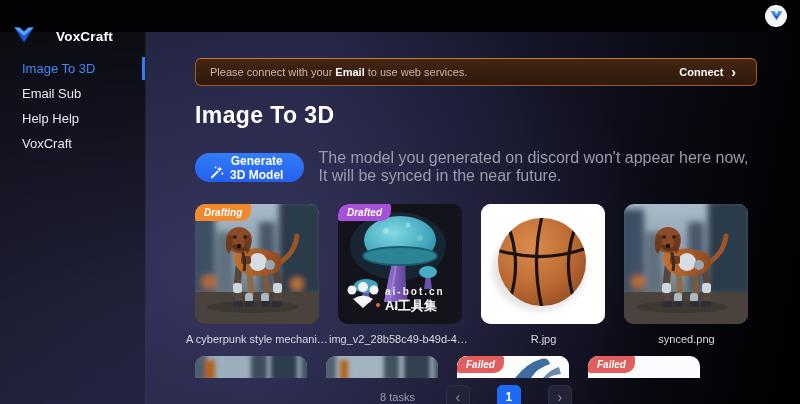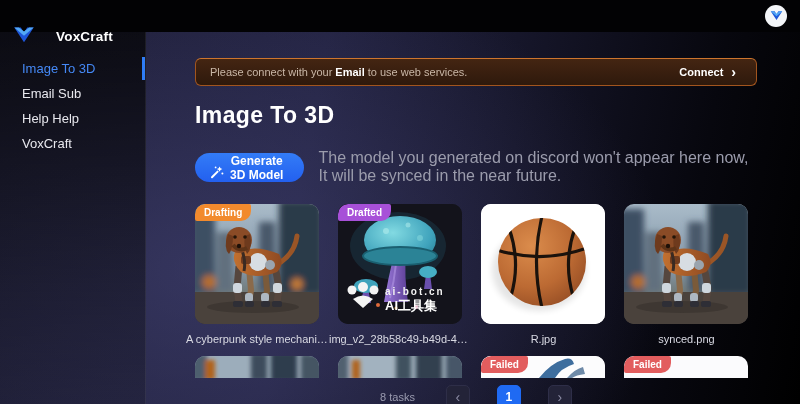--- a/index.html
+++ b/index.html
@@ -52,29 +52,29 @@
                 color:#fff;font-size:12px;font-weight:bold;}
   .note{font-size:16px;color:#9b9cac;}
 
   
   .cards{display:flex;gap:19px;margin-top:19px;}
   .card{width:124px;cursor:pointer;}
   .thumb{position:relative;width:124px;height:120px;border-radius:10px;overflow:hidden;background:#1a1a22;}
   .thumb svg{display:block;}
   .thumb.white-bg{background:#fff;}
   .badge{position:absolute;top:0;left:0;font-size:10px;font-weight:bold;color:#fff;
-         padding:3px 9px;line-height:1.1;border-radius:10px 2px 10px 2px;}
+         padding:3px 9px;line-height:1.1;border-radius:10px 2px 10px 2px;font-style:italic;}
   .badge.drafting{background:#f28a2d;}
   .badge.drafted{background:#a750d8;}
   .badge.failed{background:#e25d5e;}
   .caption{margin:9px 0 0 -9px;width:143px;font-size:11px;color:#d9dae3;text-align:center;
            white-space:nowrap;overflow:hidden;text-overflow:ellipsis;}
 
   .cards2{display:flex;gap:19px;margin-top:11px;}
-  .thumb2{position:relative;width:124px;height:22px;border-radius:10px 10px 0 0;
+  .thumb2{position:relative;width:112px;height:22px;border-radius:10px 10px 0 0;
           overflow:hidden;cursor:pointer;}
   .thumb2.white{background:#fbfbfd;}
 
   
   .pagination{display:flex;align-items:center;justify-content:center;gap:27px;margin-top:7px;}
   .tasks{font-size:11px;color:#9b9cb0;margin-right:4px;}
   .page-btn{width:24px;height:24px;border-radius:5px;display:flex;align-items:center;
             justify-content:center;font-size:14px;color:#8d8da5;background:#232338;
             border:1px solid #2e2e48;cursor:pointer;box-sizing:border-box;
             font-family:inherit;line-height:1;}

